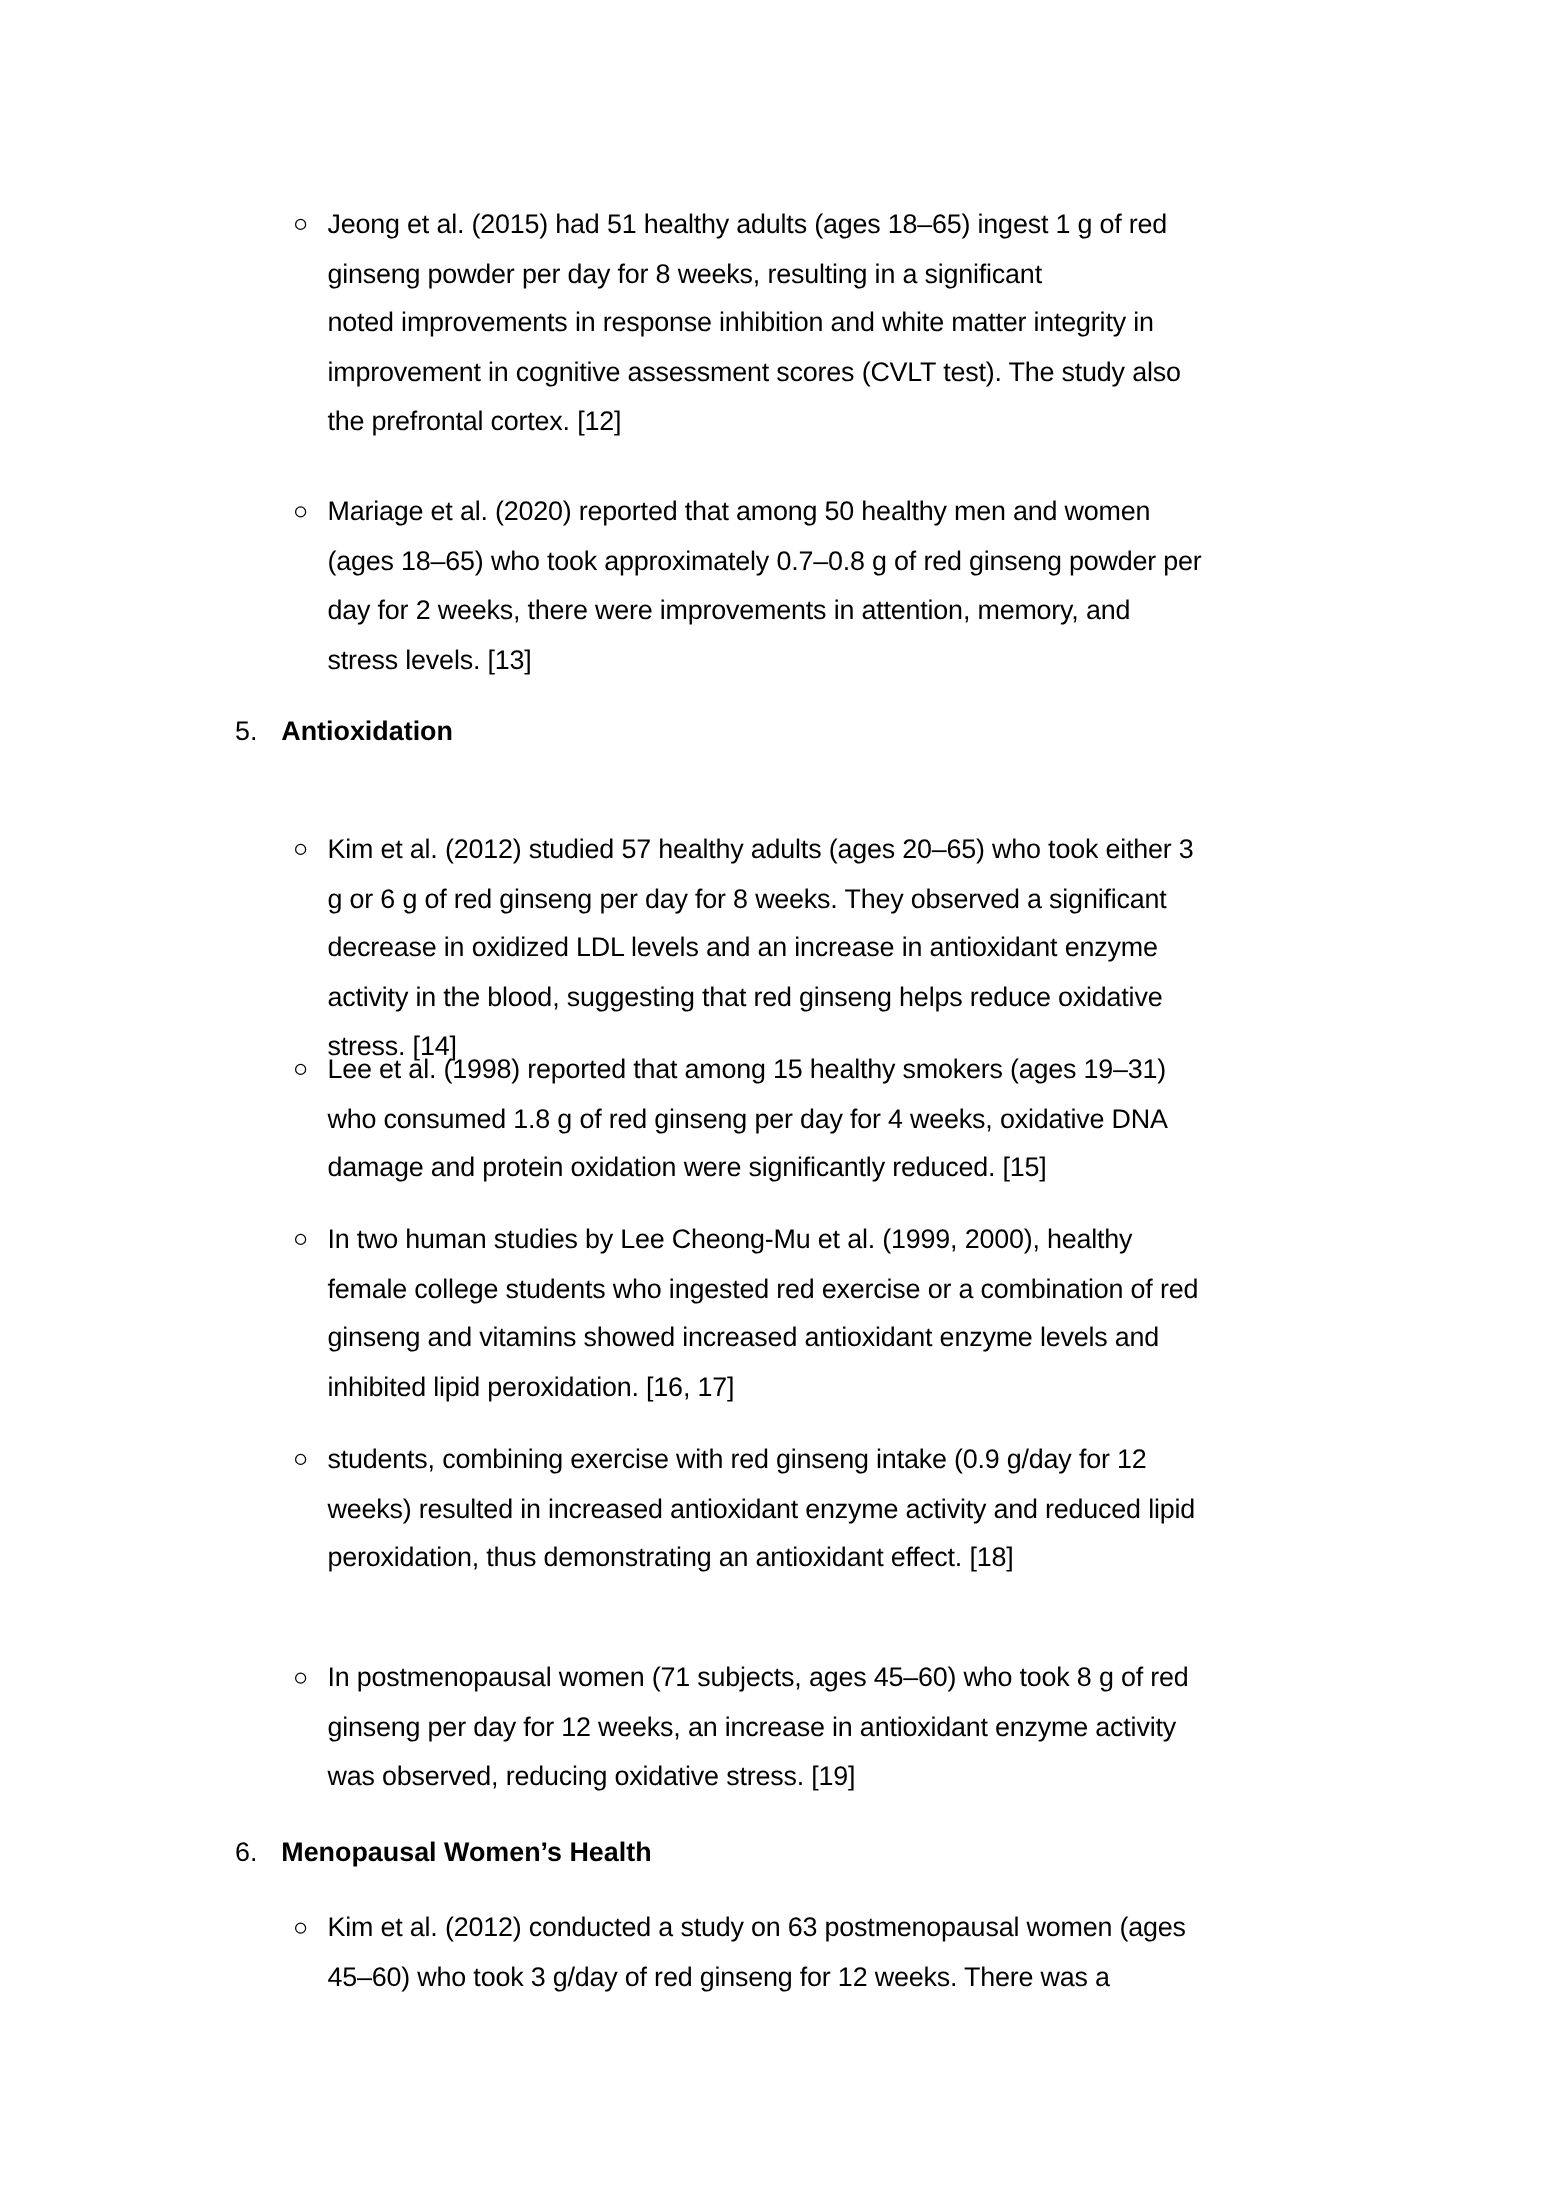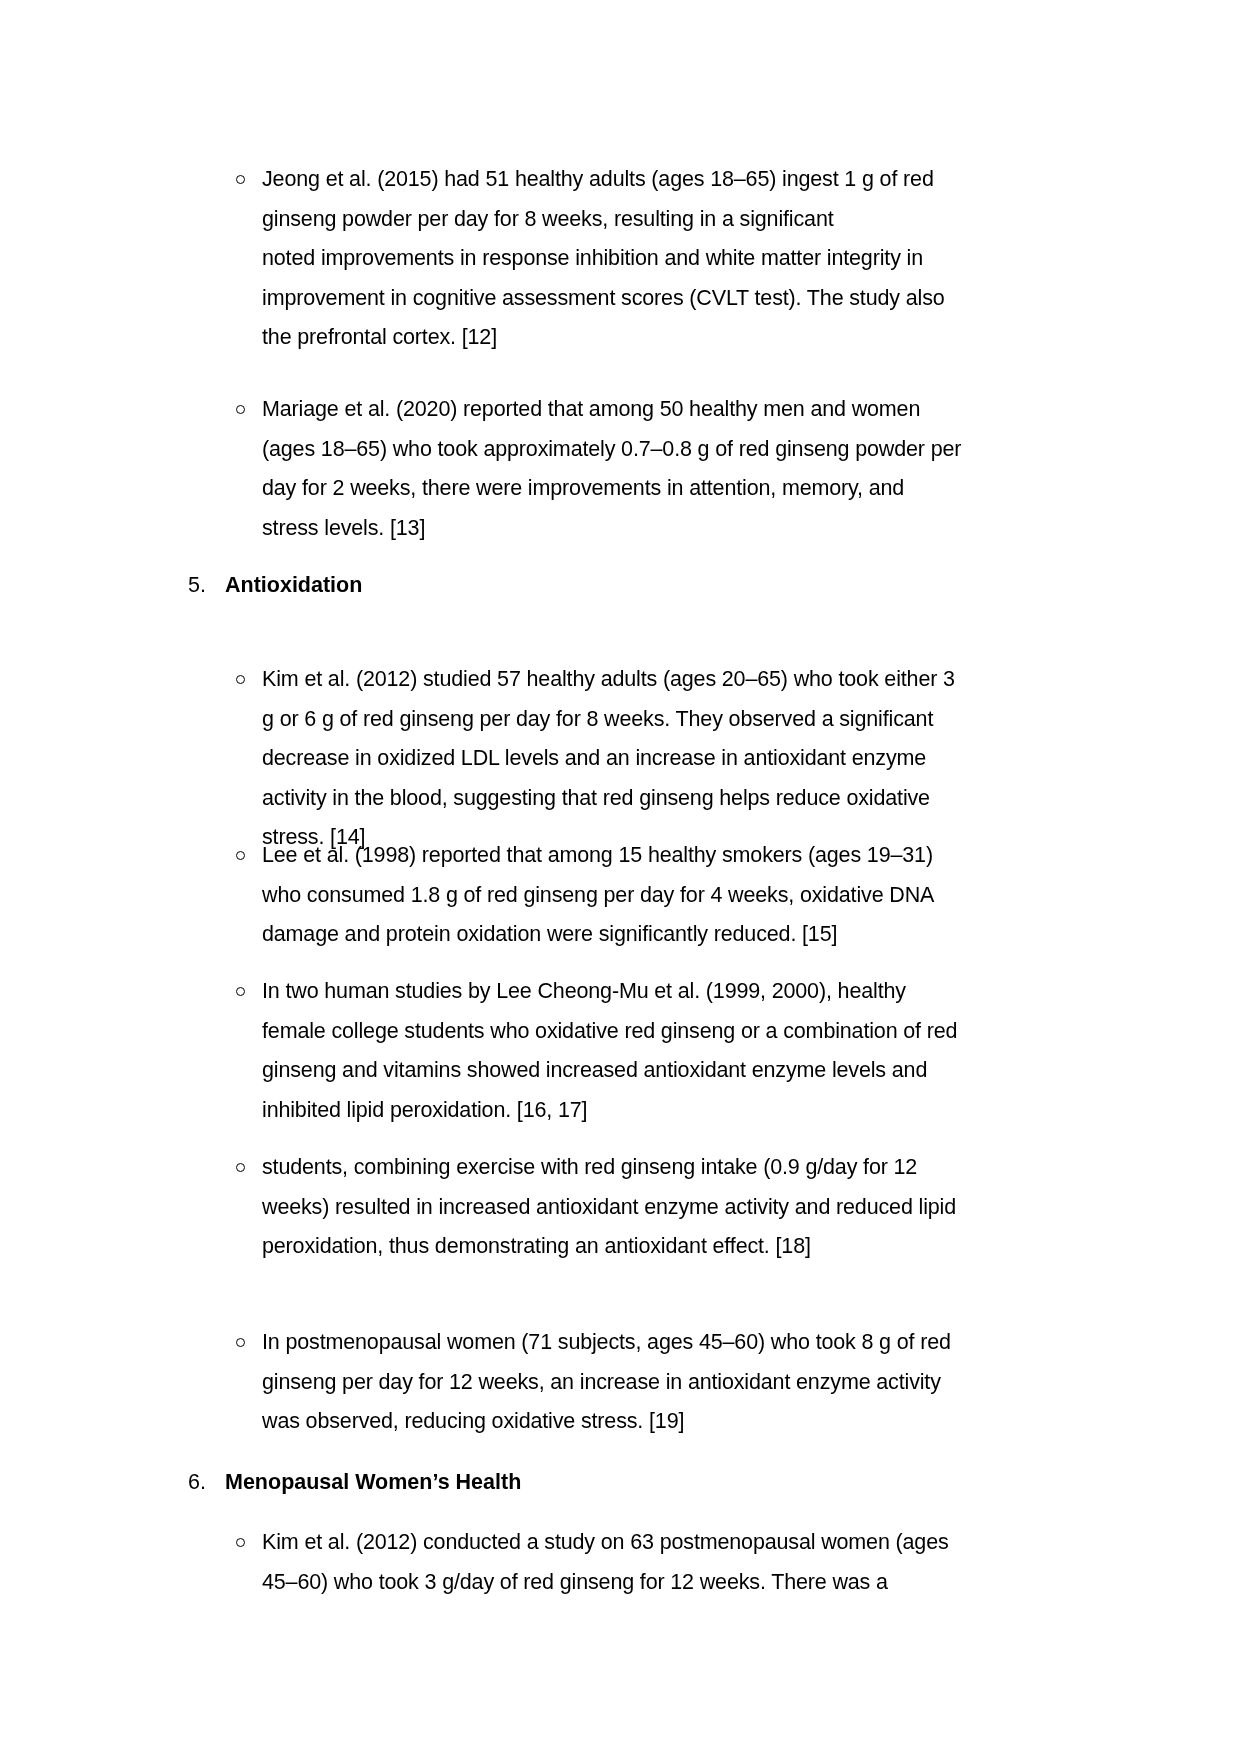--- a/index.html
+++ b/index.html
@@ -116,21 +116,21 @@
       <span class="line">Lee et al. (1998) reported that among 15 healthy smokers (ages 19–31)</span>
       <span class="line">who consumed 1.8 g of red ginseng per day for 4 weeks, oxidative DNA</span>
       <span class="line">damage and protein oxidation were significantly reduced. [15]</span>
     </p>
   </div>
 
   <div class="bullet-item" style="top:972px;">
     <span class="bullet-marker"><span class="circle"></span></span>
     <p class="bullet-text">
       <span class="line">In two human studies by Lee Cheong-Mu et al. (1999, 2000), healthy</span>
-      <span class="line">female college students who oxidative red ginseng or a combination of red</span>
+      <span class="line">female college students who ingested red exercise or a combination of red</span>
       <span class="line">ginseng and vitamins showed increased antioxidant enzyme levels and</span>
       <span class="line">inhibited lipid peroxidation. [16, 17]</span>
     </p>
   </div>
 
   <div class="bullet-item" style="top:1148px;">
     <span class="bullet-marker"><span class="circle"></span></span>
     <p class="bullet-text">
       <span class="line">students, combining exercise with red ginseng intake (0.9 g/day for 12</span>
       <span class="line">weeks) resulted in increased antioxidant enzyme activity and reduced lipid</span>

